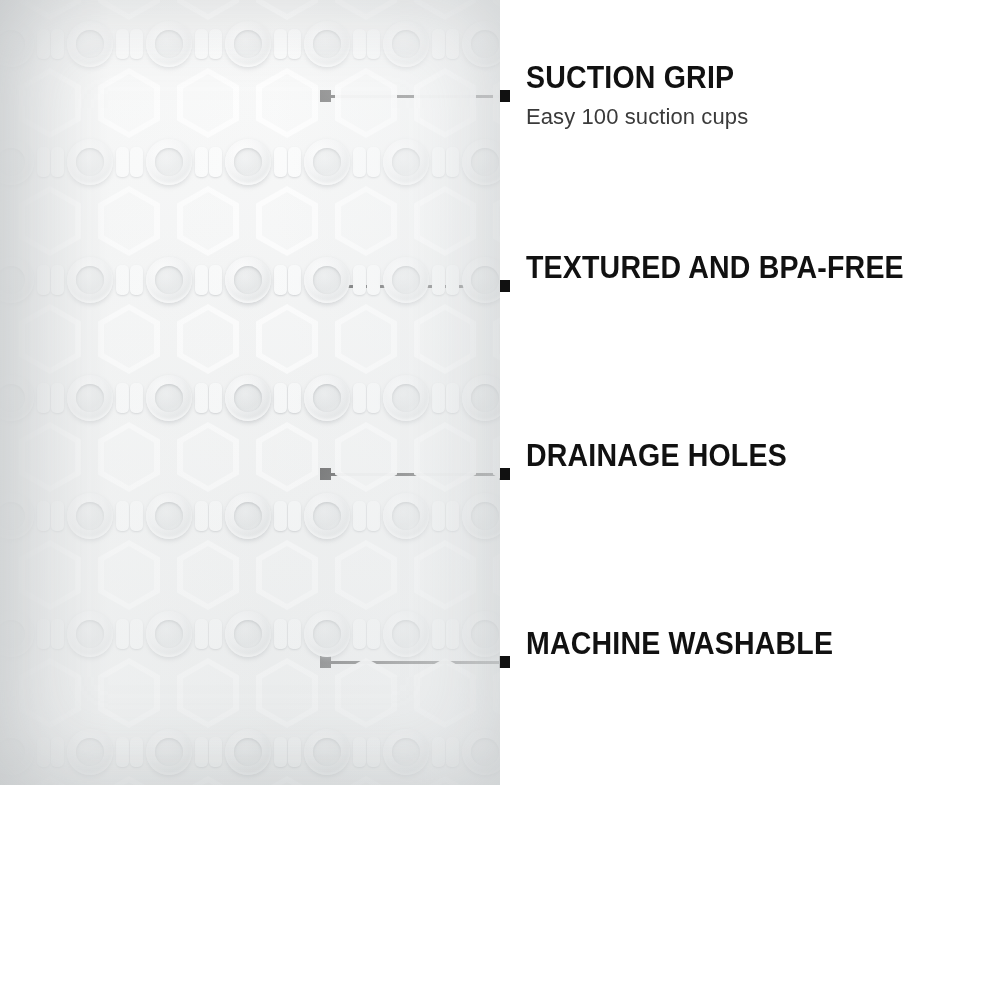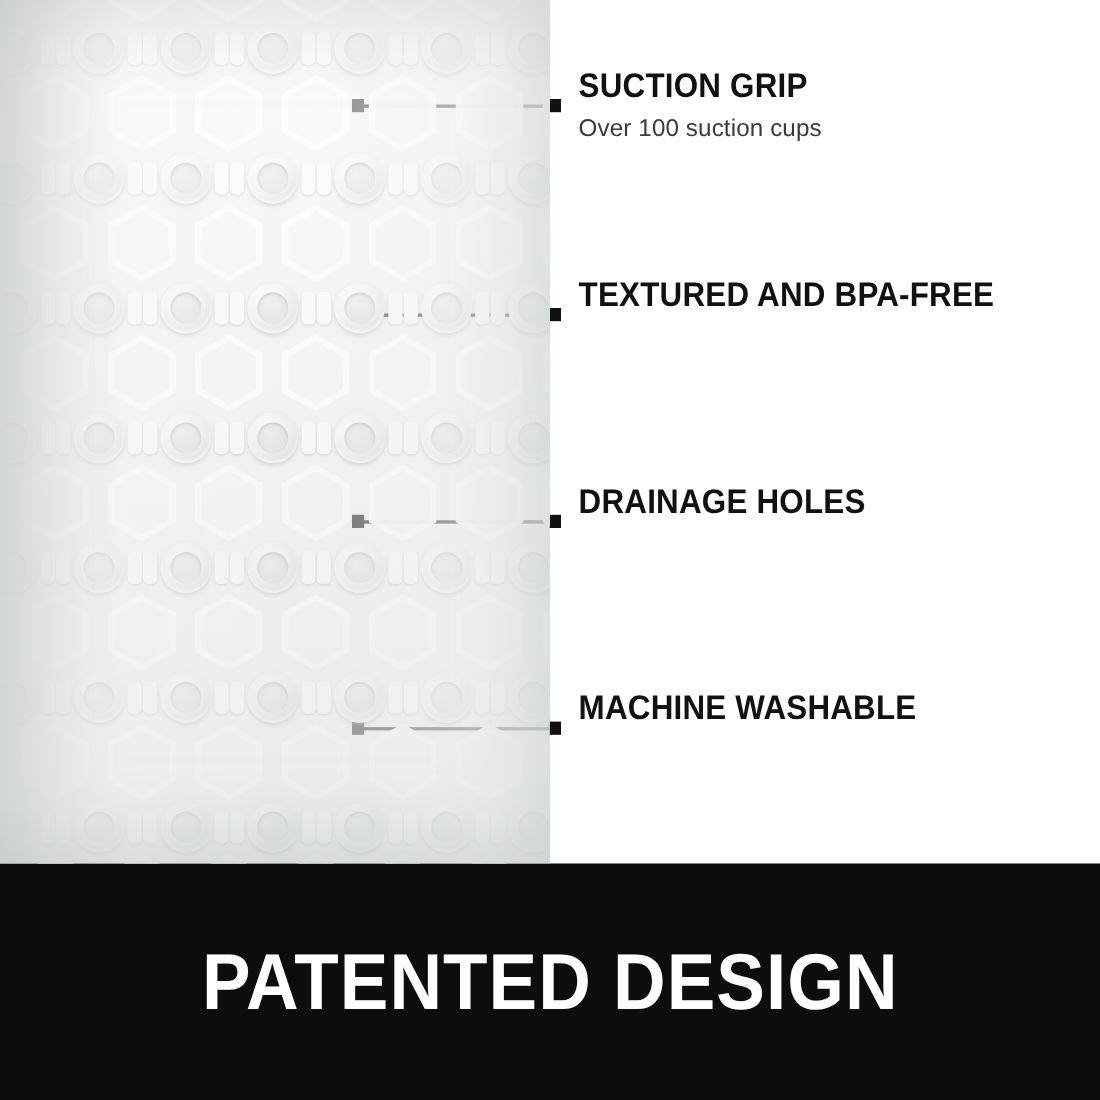--- a/index.html
+++ b/index.html
@@ -395,21 +395,21 @@
   <div class="callouts">
 
     <div class="callout" style="top:62px;">
       <div class="leader" style="left:-180px; top:24px; width:190px;">
         <span class="dot-left" style="left:0;"></span>
         <span class="line" style="left:10px; width:170px;"></span>
         <span class="dot-right" style="left:179px;"></span>
       </div>
       <div class="callout-text" style="left:26px; top:0;">
         <div class="callout-title">SUCTION GRIP</div>
-        <div class="callout-sub">Over 100 suction cups</div>
+        <div class="callout-sub">Easy 100 suction cups</div>
       </div>
     </div>
 
     <div class="callout" style="top:252px;">
       <div class="leader" style="left:-180px; top:24px; width:190px;">
         <span class="dot-left" style="left:0;"></span>
         <span class="line" style="left:10px; width:170px;"></span>
         <span class="dot-right" style="left:179px;"></span>
       </div>
       <div class="callout-text" style="left:26px; top:0;">
@@ -434,17 +434,14 @@
         <span class="line" style="left:10px; width:170px;"></span>
         <span class="dot-right" style="left:179px;"></span>
       </div>
       <div class="callout-text" style="left:26px; top:0;">
         <div class="callout-title">MACHINE WASHABLE</div>
       </div>
     </div>
 
   </div>
 
-  <div class="banner">
-    <div class="banner-text">PATENTED DESIGN</div>
-  </div>
 
 </div>
 
 </body></html>

